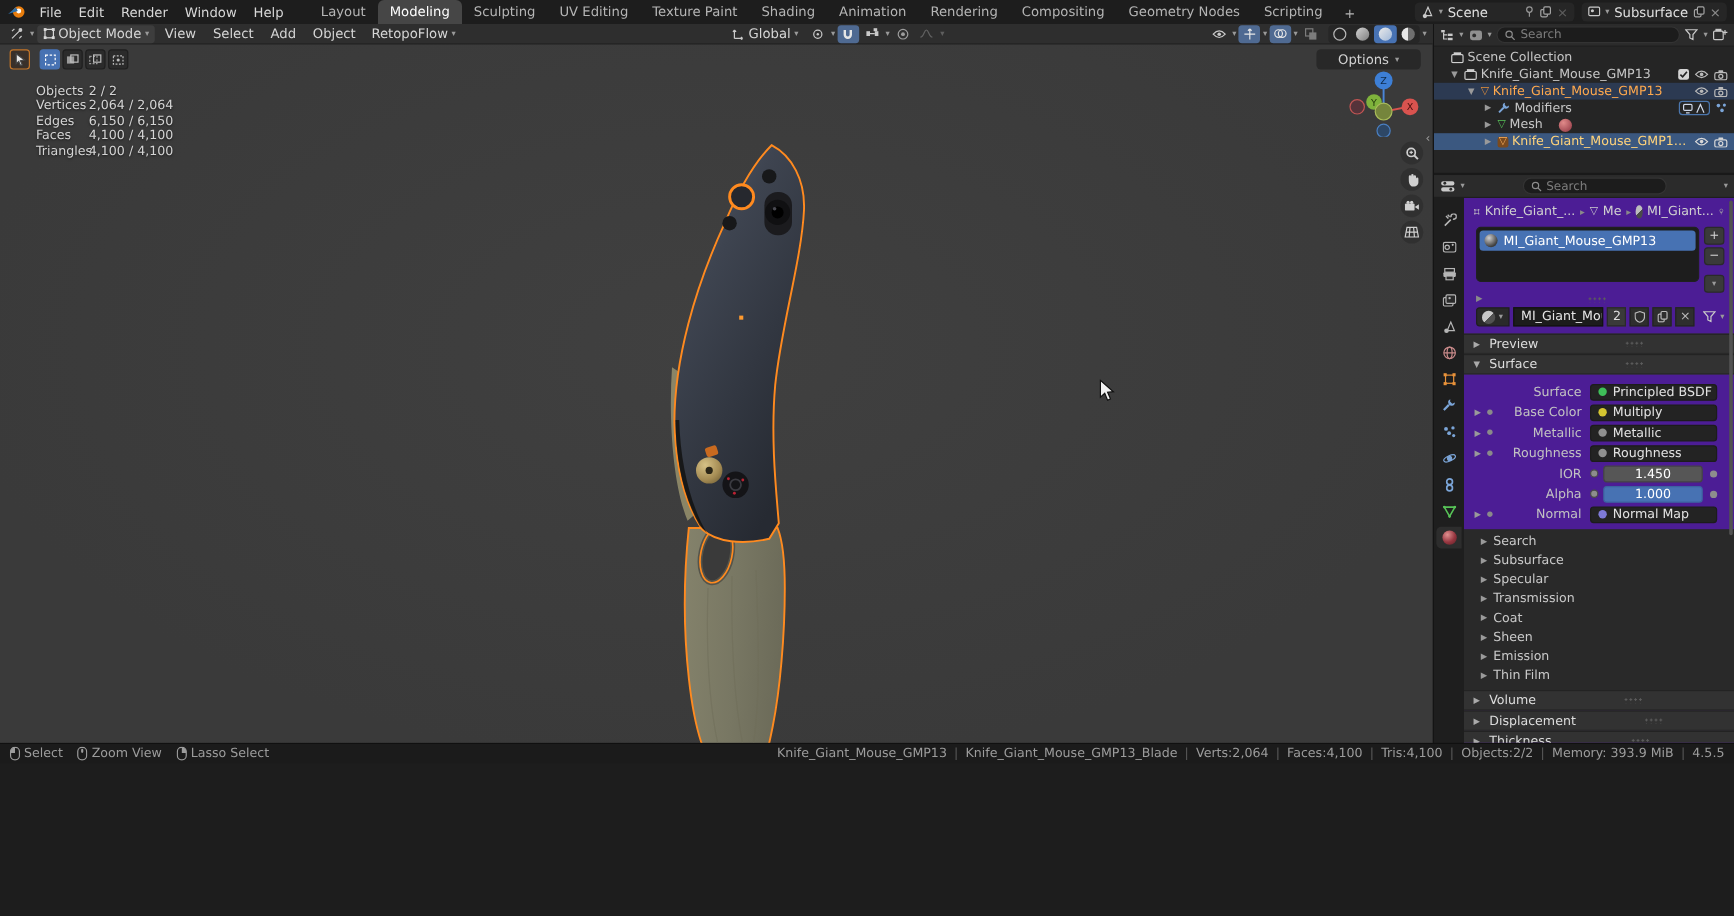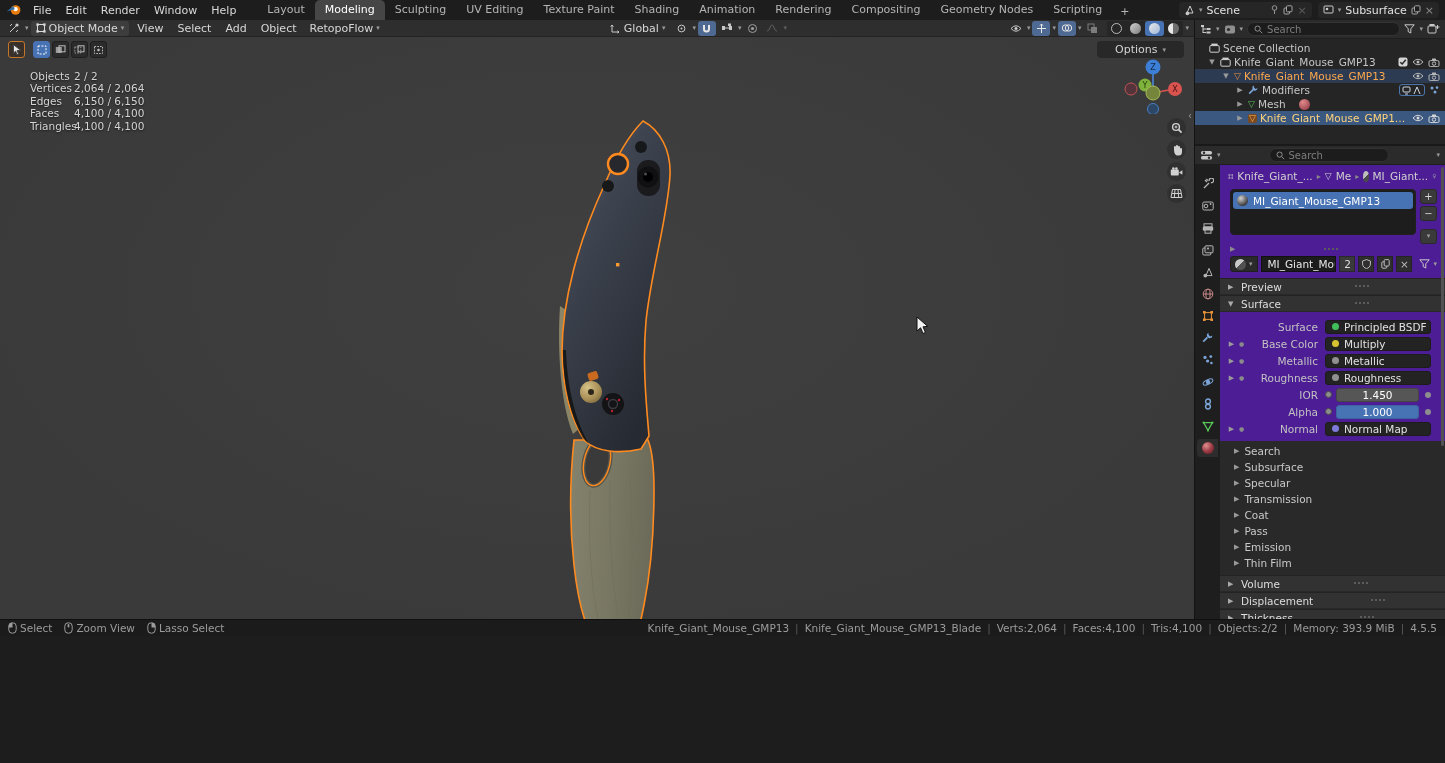--- a/index.html
+++ b/index.html
@@ -880,21 +880,21 @@
               <div class="subhdr">
                   <span class="arr" style="font-size:7px;color:#9a9a9a">▶</span>
                   <span>Transmission</span>
                 </div>
               <div class="subhdr">
                   <span class="arr" style="font-size:7px;color:#9a9a9a">▶</span>
                   <span>Coat</span>
                 </div>
               <div class="subhdr">
                   <span class="arr" style="font-size:7px;color:#9a9a9a">▶</span>
-                  <span>Pass</span>
+                  <span>Sheen</span>
                 </div>
               <div class="subhdr">
                   <span class="arr" style="font-size:7px;color:#9a9a9a">▶</span>
                   <span>Emission</span>
                 </div>
               <div class="subhdr">
                   <span class="arr" style="font-size:7px;color:#9a9a9a">▶</span>
                   <span>Thin Film</span>
                 </div>
             </div>

